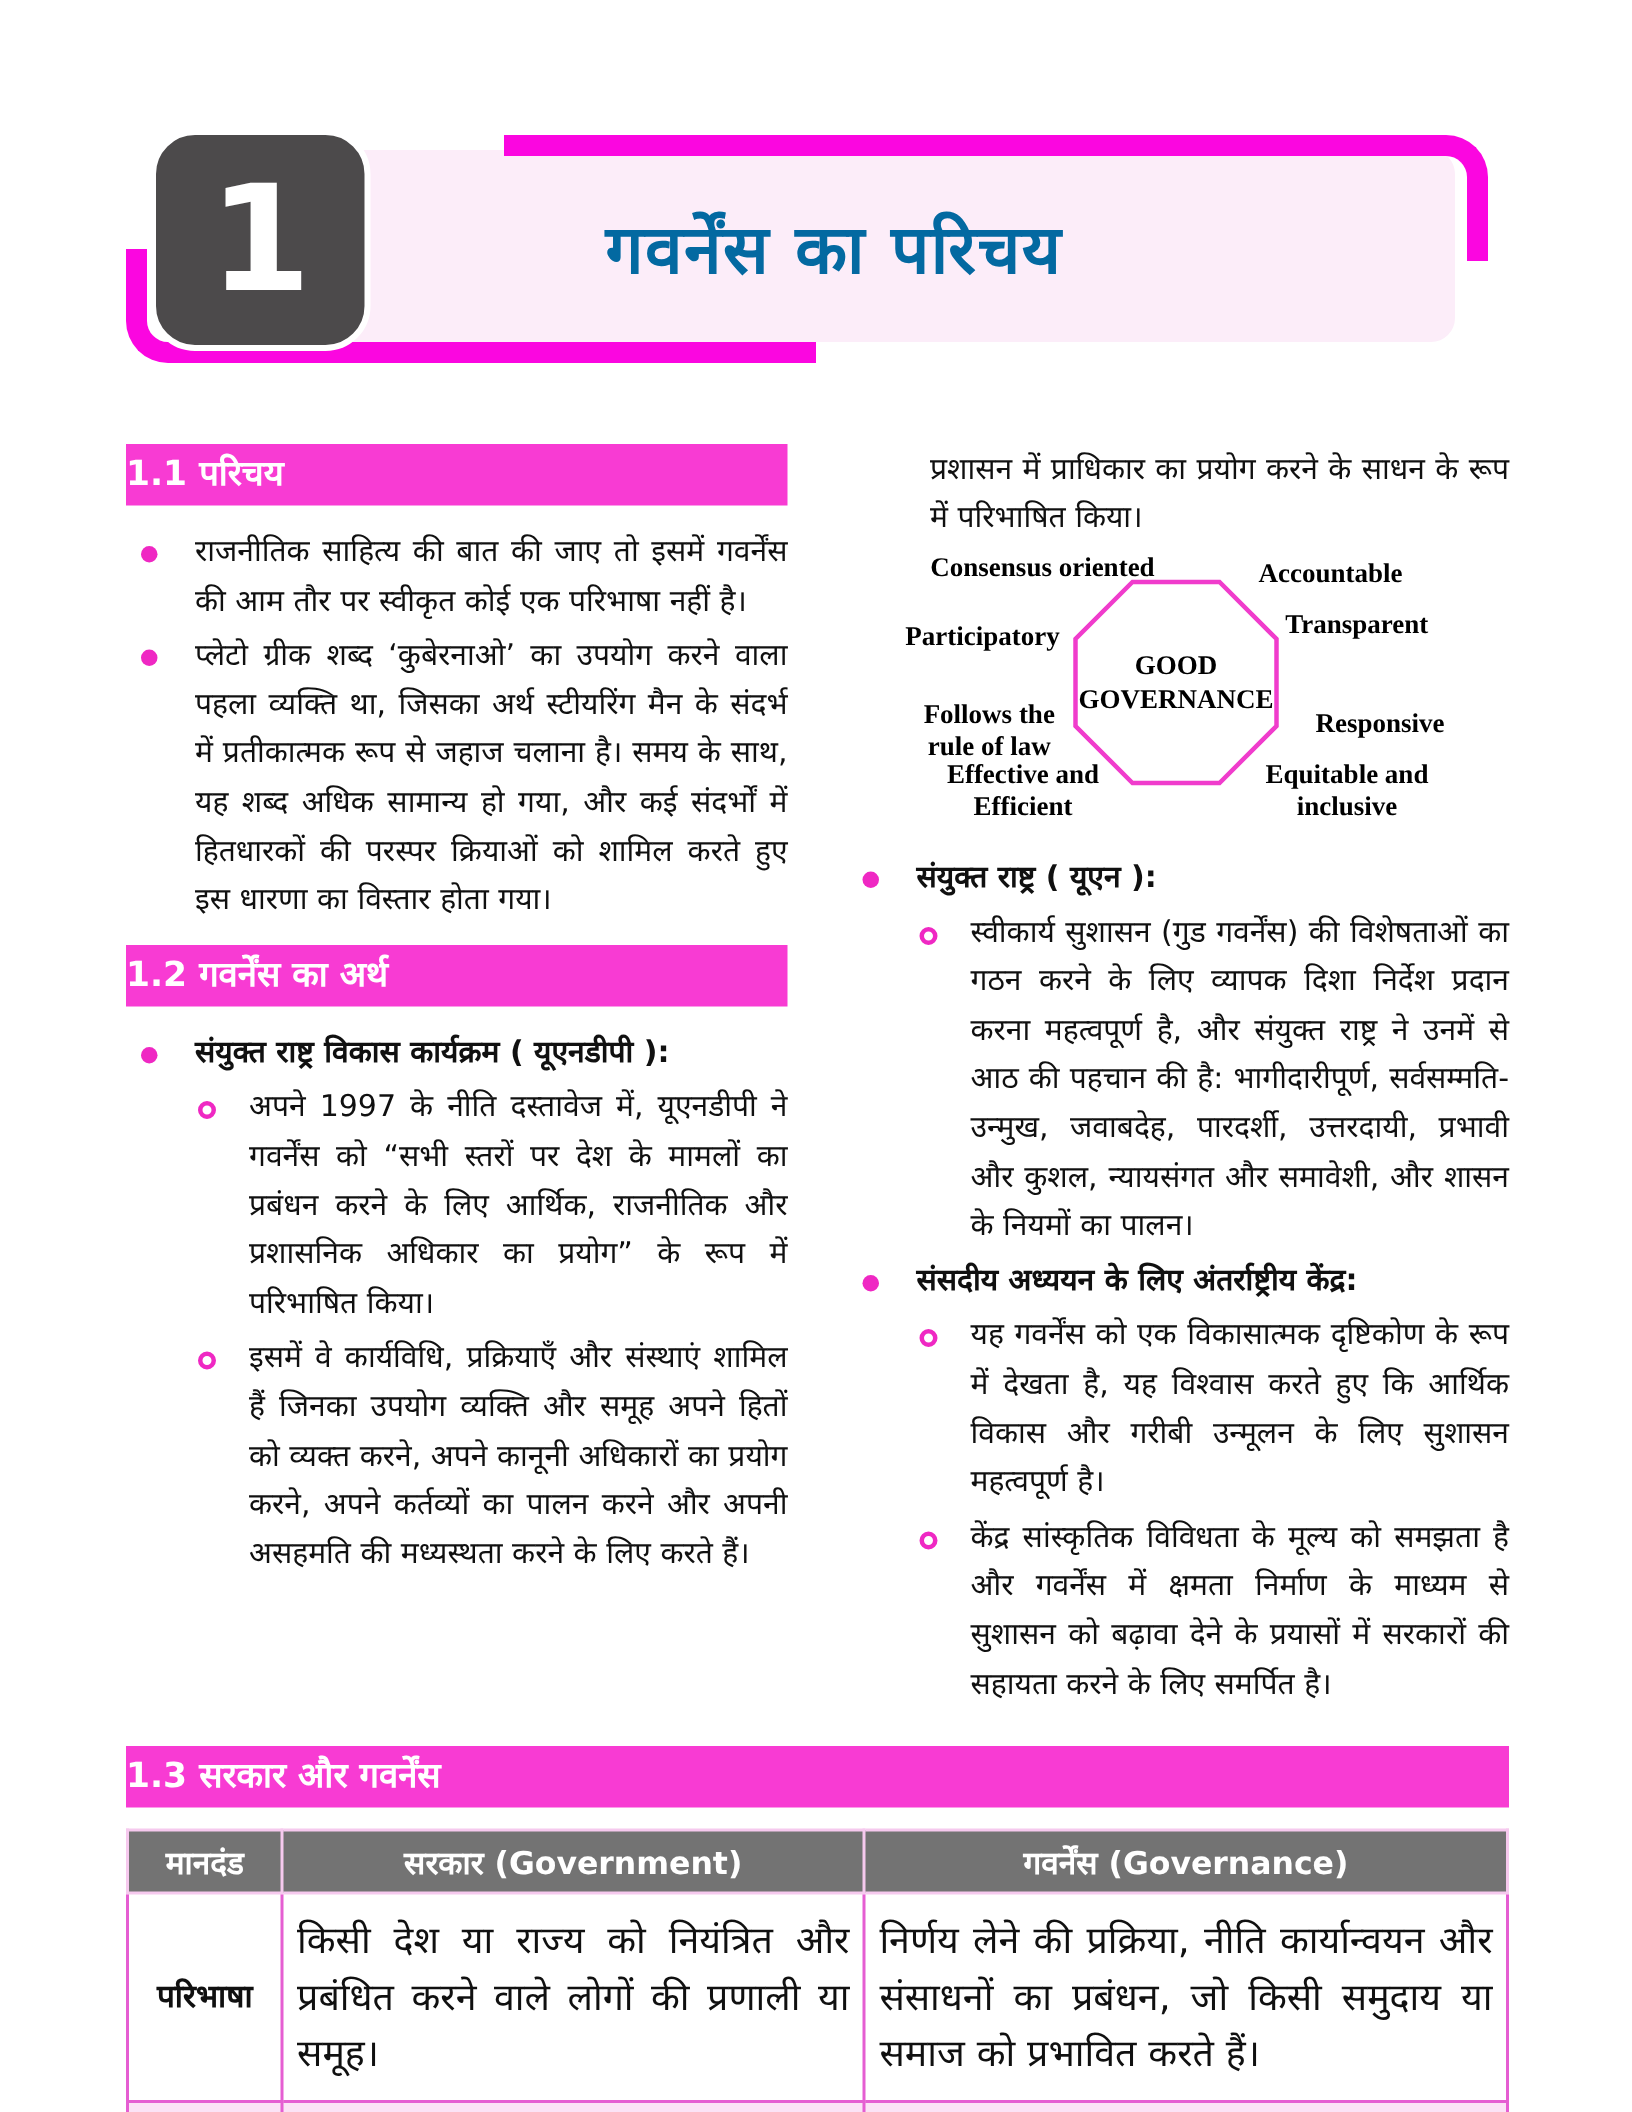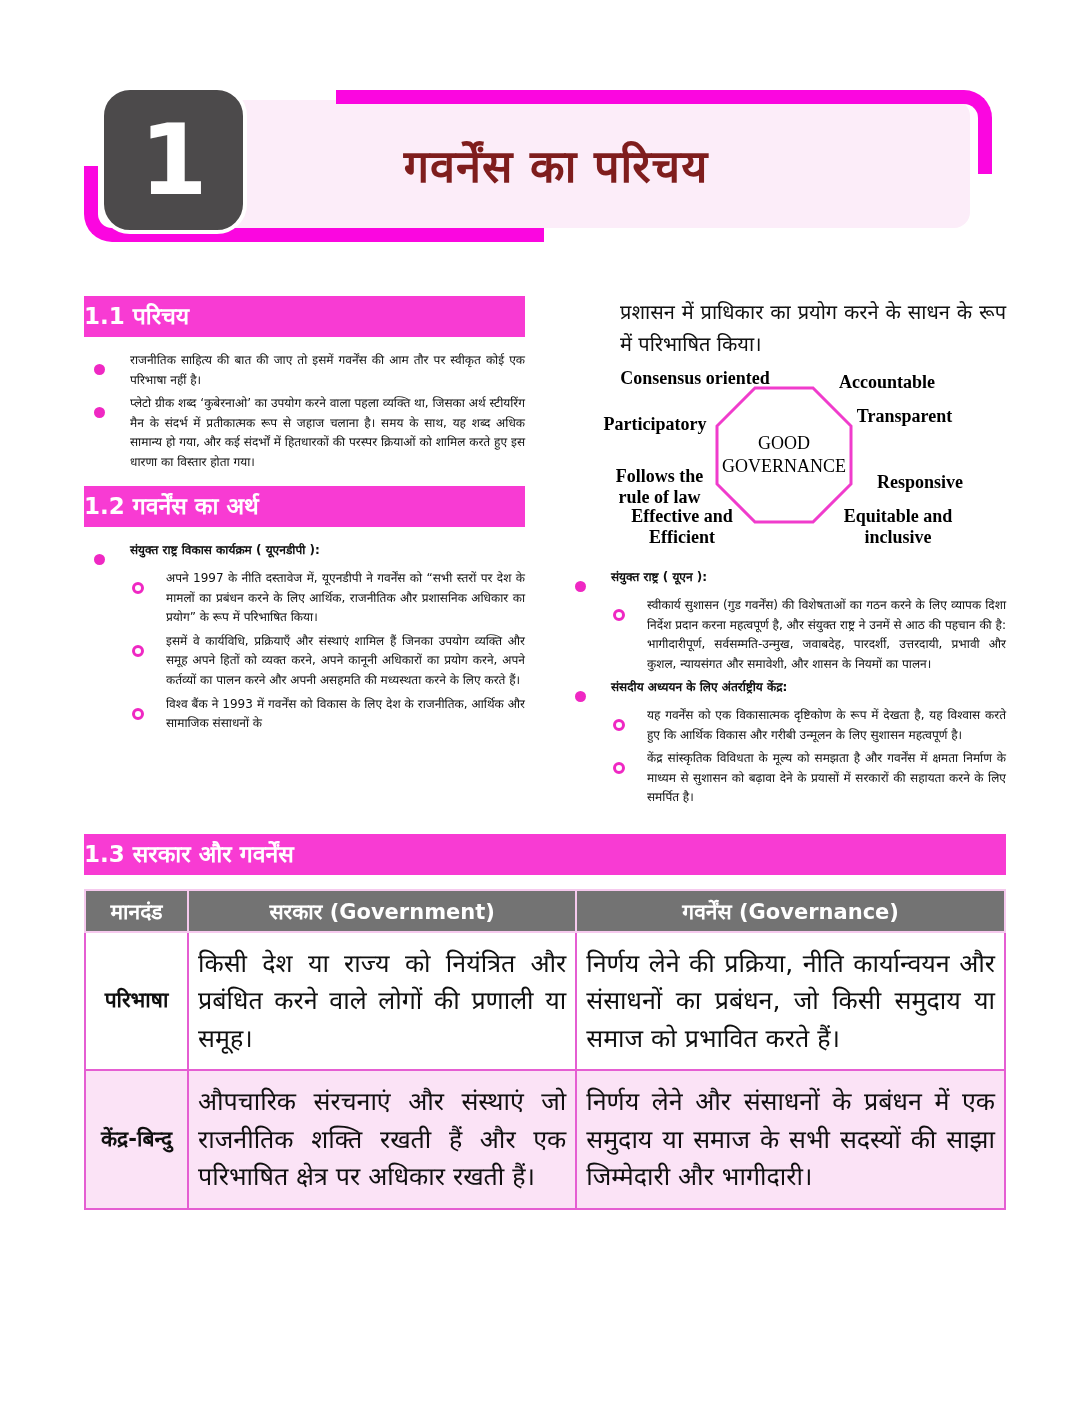--- a/index.html
+++ b/index.html
@@ -13,21 +13,21 @@
   .page { position:absolute; inset:0; padding:84px 82px 0 84px; }
 
   
   .chap { position:relative; height:162px; margin-bottom:50px; }
   .chap-banner {
     position:absolute; left:58px; top:16px; width:828px; height:128px;
     background:#fcedf9; border-radius:16px; z-index:1;
     display:flex; align-items:center; justify-content:center;
   }
   .chap-title {
-    font-size:45px; font-weight:bold; color:#7f1d1d;
+    font-size:45px; font-weight:bold; color:#0369a1;
     font-family:"DejaVu Serif","Liberation Serif",serif;
     letter-spacing:1px;
   }
   .chap-topline {
     position:absolute; left:252px; top:6px; width:656px; height:84px;
     border-top:14px solid #fb06e0; border-right:14px solid #fb06e0;
     border-top-right-radius:28px; z-index:2;
   }
   .chap-bottomline {
     position:absolute; left:0px; top:82px; width:460px; height:76px;
@@ -46,38 +46,38 @@
   .col { width:441px; }
 
   .secbar {
     background:#f83bd3; color:#ffffff; font-weight:bold;
     font-size:23px; height:41px; line-height:41px;
     margin-bottom:14px;
   }
   .secbar.full { margin-top:22px; }
 
   .li { display:flex; margin-bottom:4px; }
-  .li .txt { flex:1; font-size:12px; line-height:1.63; text-align:justify; }
+  .li .txt { flex:1; font-size:20px; line-height:1.63; text-align:justify; }
   .li .txt.bold { font-weight:bold; text-align:left; }
   .b-dot, .b-ring {
     flex:0 0 auto; width:11px; height:11px; border-radius:50%;
     margin:13px 0 0 10px;
   }
   .b-dot  { background:#ef28c3; margin-right:25px; }
   .b-ring { border:3px solid #ef28c3; background:#fff; margin-left:48px; margin-right:22px; width:12px; height:12px; }
   .cont-para { font-size:20px; line-height:1.6; text-align:justify; padding-left:55px; margin-bottom:6px; }
 
   
   .diagram { position:relative; height:192px; margin:4px 0 10px 0;
              font-family:"Liberation Serif","DejaVu Serif",serif; }
   .dg-oct { position:absolute; left:150px; top:20px; }
   .dg-center {
     position:absolute; left:150px; top:20px; width:138px; height:138px;
     display:flex; align-items:center; justify-content:center; text-align:center;
-    font-weight:normal; font-size:18px; line-height:1.3; color:#000;
+    font-weight:bold; font-size:18px; line-height:1.3; color:#000;
   }
   .dg-label {
     position:absolute; font-weight:bold; font-size:18px; line-height:1.15;
     text-align:center; color:#000;
   }
   .lb-consensus   { left:55px;  top:2px;   width:150px; }
   .lb-participatory{ left:30px; top:48px;  width:120px; }
   .lb-rule        { left:42px;  top:100px; width:105px; }
   .lb-effective   { left:52px;  top:140px; width:130px; }
   .lb-accountable { left:262px; top:6px;   width:120px; }
@@ -141,24 +141,20 @@
         <span class="b-dot"></span>
         <div class="txt bold">संयुक्त राष्ट्र विकास कार्यक्रम ( यूएनडीपी ):</div>
       </div>
       <div class="li">
         <span class="b-ring"></span>
         <div class="txt">अपने 1997 के नीति दस्तावेज में, यूएनडीपी ने गवर्नेंस को “सभी स्तरों पर देश के मामलों का प्रबंधन करने के लिए आर्थिक, राजनीतिक और प्रशासनिक अधिकार का प्रयोग” के रूप में परिभाषित किया।</div>
       </div>
       <div class="li">
         <span class="b-ring"></span>
         <div class="txt">इसमें वे कार्यविधि, प्रक्रियाएँ और संस्थाएं शामिल हैं जिनका उपयोग व्यक्ति और समूह अपने हितों को व्यक्त करने, अपने कानूनी अधिकारों का प्रयोग करने, अपने कर्तव्यों का पालन करने और अपनी असहमति की मध्यस्थता करने के लिए करते हैं।</div>
-      </div>
-      <div class="li">
-        <span class="b-ring"></span>
-        <div class="txt">विश्व बैंक ने 1993 में गवर्नेंस को विकास के लिए देश के राजनीतिक, आर्थिक और सामाजिक संसाधनों के</div>
       </div>
     </div>
 
     <div class="col">
       <div class="cont-para">प्रशासन में प्राधिकार का प्रयोग करने के साधन के रूप में परिभाषित किया।</div>
 
       <div class="diagram">
         <svg class="dg-oct" width="138" height="138" viewBox="0 0 138 138">
           <polygon points="40,2 98,2 136,40 136,98 98,136 40,136 2,98 2,40" fill="#ffffff" stroke="#f03ccc" stroke-width="3"></polygon>
         </svg>

